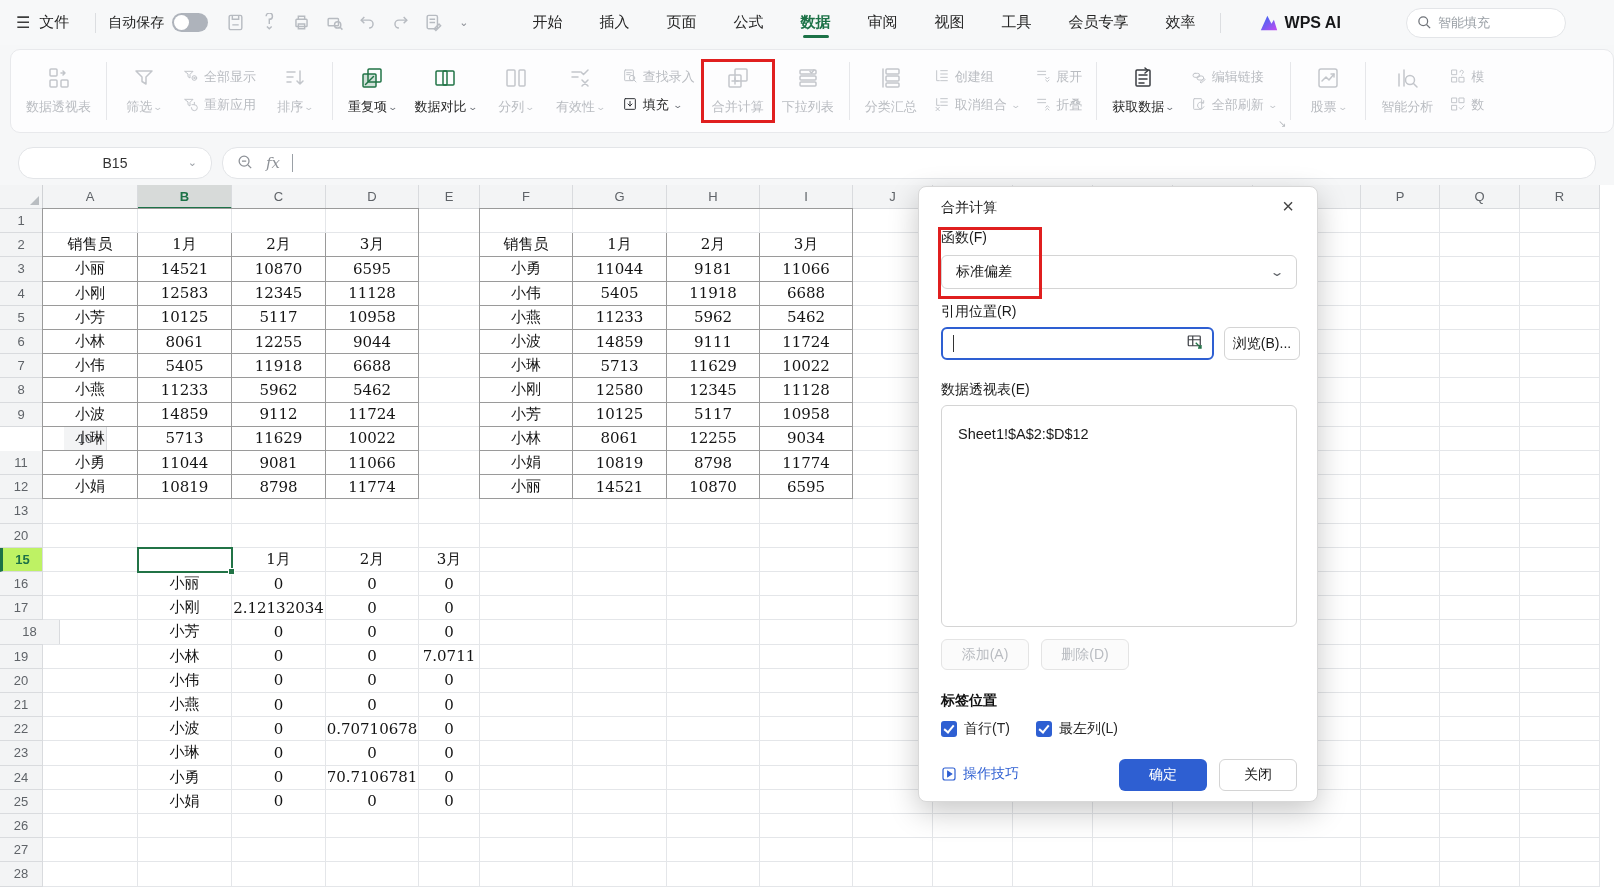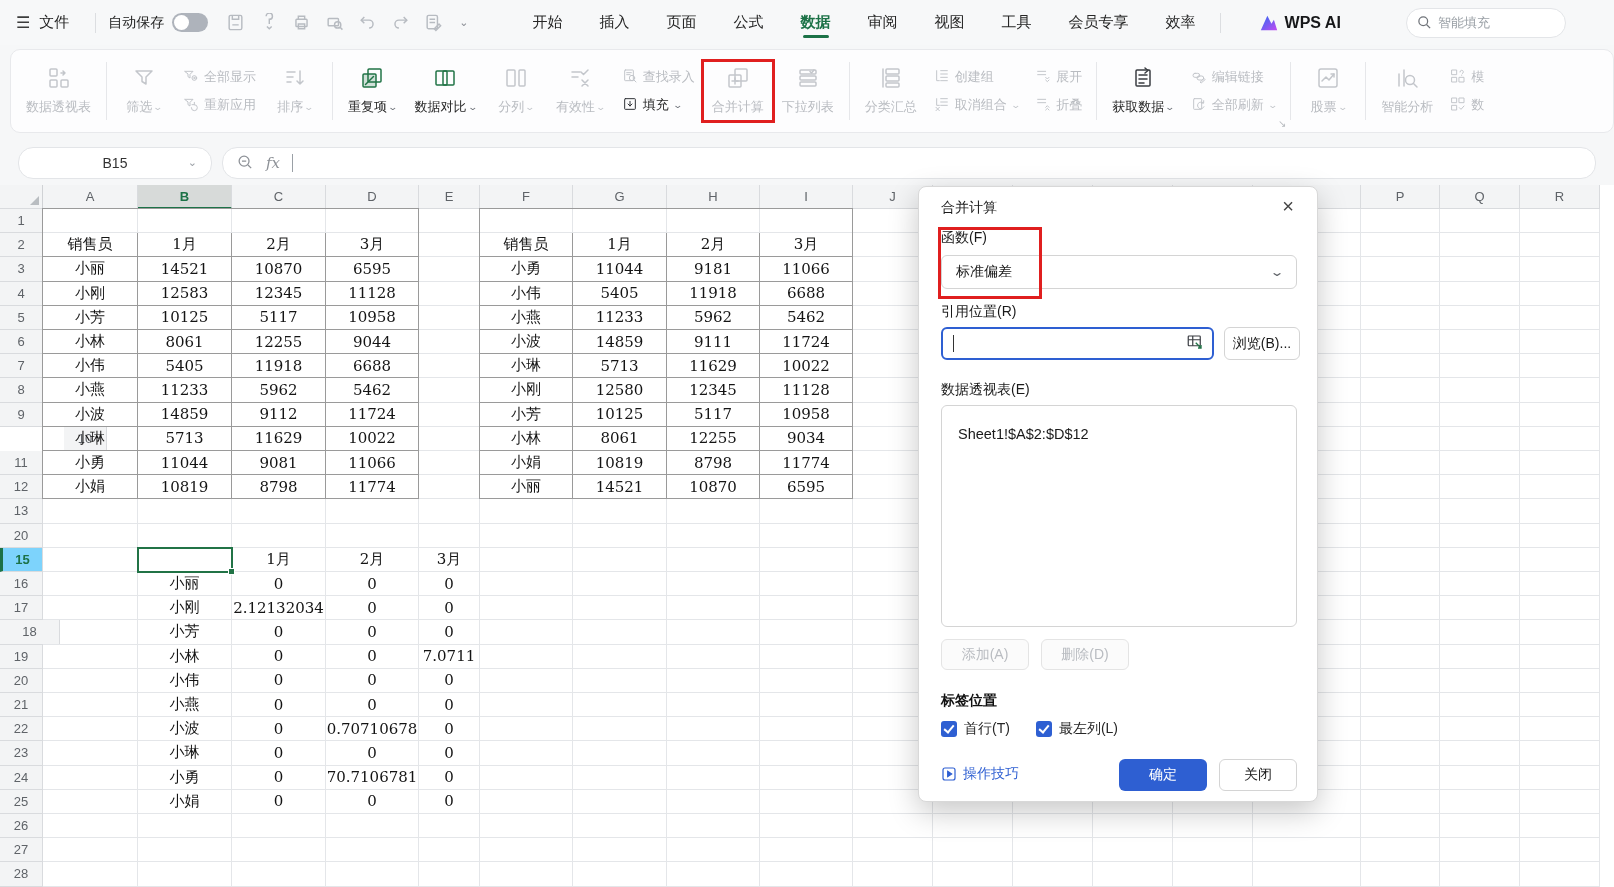--- a/index.html
+++ b/index.html
@@ -60,21 +60,21 @@
   #fxbar { flex:1; height:32px; margin:0 18px 0 10px; background:#fff; border:1px solid #e3e5e8; border-radius:15px;
     display:flex; align-items:center; padding:0 14px; gap:12px; }
   #fxbar .fx { font-family:"DejaVu Serif", serif; font-style:italic; font-size:15px; color:#8d9197; }
   #fxbar .caret { width:1px; height:18px; background:#9aa0a6; }
 
   
   #grid { position:absolute; left:0; top:185px; width:1614px; height:702px; background:#fff; }
   .colhead, .rowhead, .corner { position:absolute; background:#f3f4f5; color:#5f6368; font-size:13px;
     display:flex; align-items:center; justify-content:center; border-right:1px solid #d9dbde; border-bottom:1px solid #d9dbde; }
   .colhead.sel { background:#d7dad9; color:#1c7247; border-bottom:2px solid #1c7247; font-weight:bold; }
-  .rowhead.sel { background:#7dd3fc; color:#1c7247; border-left:3px solid #1c7247; font-weight:bold; }
+  .rowhead.sel { background:#bef264; color:#1c7247; border-left:3px solid #1c7247; font-weight:bold; }
   .corner { border-right:1px solid #d0d2d5; }
   .corner::after { content:""; position:absolute; right:3px; bottom:3px; border-left:9px solid transparent; border-bottom:9px solid #b9bdc1; }
   .cell { position:absolute; border-right:1px solid #e4e6e9; border-bottom:1px solid #e4e6e9;
     font-family:"DejaVu Serif", serif; font-size:15px; color:#141414;
     display:flex; align-items:center; justify-content:center; overflow:hidden; white-space:nowrap; }
   .cell.tbl { border-right:1px solid #9a9a9a; border-bottom:1px solid #9a9a9a; }
   .mergecell { position:absolute; background:#fff; border-bottom:1px solid #9a9a9a;
     font-family:"DejaVu Serif", serif; font-size:15px; color:#141414;
     display:flex; align-items:center; justify-content:center; }
   .rangeline { position:absolute; border:1px solid #9a9a9a; pointer-events:none; }

